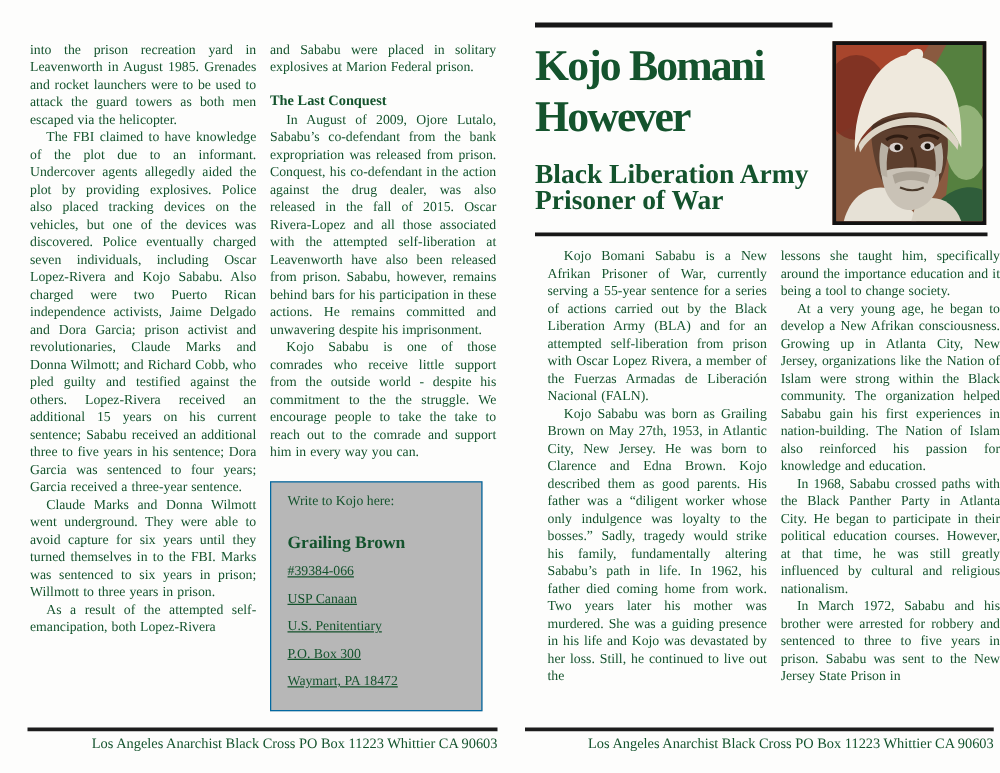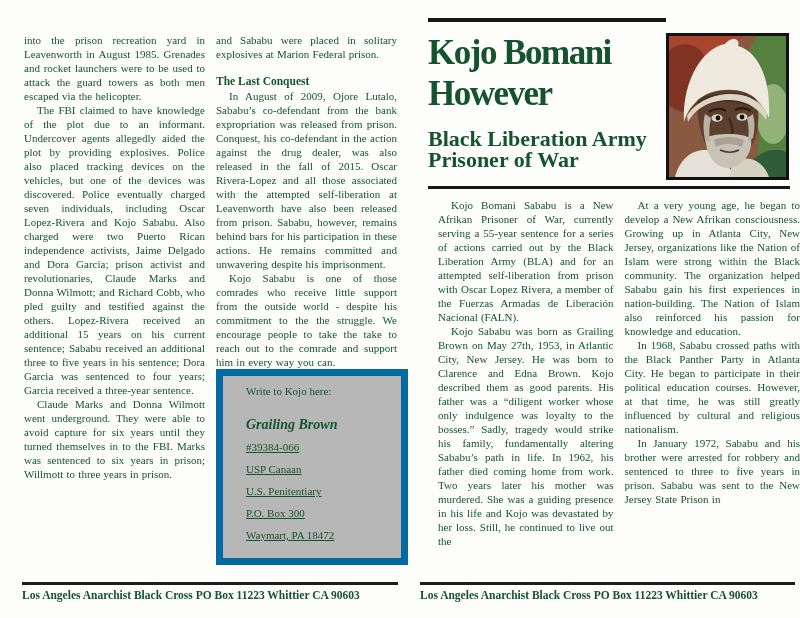--- a/index.html
+++ b/index.html
@@ -27,27 +27,28 @@
     margin: 13px 0 1px 0;
     font-size: 11.5px;
     line-height: 14px;
     font-weight: bold;
   }
 
   
   .left-page-body { position: absolute; left: 24px; top: 33px; width: 373px; }
 
   .write-box {
+    margin-top: 16px;
     width: 146px;
     background: #b7b7b7;
-    border: 7px solid #0369a1;
-    padding: 8px 9px 12px 23px;
+    border: 1px solid #0369a1;
+    padding: 8px 9px 12px 13px;
   }
   .write-box .box-label { font-size: 11px; line-height: 14px; margin-bottom: 16px; }
-  .write-box .box-name { font-size: 14px; line-height: 22px; font-weight: bold; font-style: italic; }
+  .write-box .box-name { font-size: 14px; line-height: 22px; font-weight: bold; }
   .write-box .box-line { font-size: 11px; line-height: 22px; text-decoration: underline; }
 
   
   .right-header {
     position: absolute; left: 428px; top: 26px; width: 362px;
     display: flex; align-items: flex-start;
   }
   .title-block {
     width: 238px;
     text-align: left;
@@ -73,38 +74,38 @@
   }
 
   
   .right-page-body { position: absolute; left: 428px; top: 198px; width: 362px; margin-left: 10px; }
 
   
   .footer {
     position: absolute; top: 582px;
     border-top: 3px solid #1d1d1d;
     padding-top: 4px;
-    text-align: left;
+    text-align: right;
     font-size: 11.5px;
     line-height: 13px;
-    font-weight: bold;
   }
   .footer-left { left: 22px; width: 376px; }
   .footer-right { left: 420px; width: 375px; }
 </style>
 </head>
 <body>
 
 <div id="canvas">
 
   <div class="left-page-body cols">
     <div class="col">
       <p>into the prison recreation yard in Leavenworth in August 1985. Grenades and rocket launchers were to be used to attack the guard towers as both men escaped via the helicopter.</p>
       <p class="indent">The FBI claimed to have knowledge of the plot due to an informant. Undercover agents allegedly aided the plot by providing explosives. Police also placed tracking devices on the vehicles, but one of the devices was discovered. Police eventually charged seven individuals, including Oscar Lopez-Rivera and Kojo Sababu. Also charged were two Puerto Rican independence activists, Jaime Delgado and Dora Garcia; prison activist and revolutionaries, Claude Marks and Donna Wilmott; and Richard Cobb, who pled guilty and testified against the others. Lopez-Rivera received an additional 15 years on his current sentence; Sababu received an additional three to five years in his sentence; Dora Garcia was sentenced to four years; Garcia received a three-year sentence.</p>
       <p class="indent">Claude Marks and Donna Wilmott went underground. They were able to avoid capture for six years until they turned themselves in to the FBI. Marks was sentenced to six years in prison; Willmott to three years in prison.</p>
+      <p class="indent">As a result of the attempted self-emancipation, both Lopez-Rivera</p>
     </div>
     <div class="col">
       <p>and Sababu were placed in solitary explosives at Marion Federal prison.</p>
       <div class="section-heading">The Last Conquest</div>
       <p class="indent">In August of 2009, Ojore Lutalo, Sababu’s co-defendant from the bank expropriation was released from prison. Conquest, his co-defendant in the action against the drug dealer, was also released in the fall of 2015. Oscar Rivera-Lopez and all those associated with the attempted self-liberation at Leavenworth have also been released from prison. Sababu, however, remains behind bars for his participation in these actions. He remains committed and unwavering despite his imprisonment.</p>
       <p class="indent">Kojo Sababu is one of those comrades who receive little support from the outside world - despite his commitment to the the struggle. We encourage people to take the take to reach out to the comrade and support him in every way you can.</p>
 
       <div class="write-box">
         <div class="box-label">Write to Kojo here:</div>
         <div class="box-name">Grailing Brown</div>
@@ -169,21 +170,22 @@
   </div>
 
   <div class="header-rule"></div>
 
   <div class="right-page-body cols">
     <div class="col">
       <p class="indent">Kojo Bomani Sababu is a New Afrikan Prisoner of War, currently serving a 55-year sentence for a series of actions carried out by the Black Liberation Army (BLA) and for an attempted self-liberation from prison with Oscar Lopez Rivera, a member of the Fuerzas Armadas de Liberación Nacional (FALN).</p>
       <p class="indent">Kojo Sababu was born as Grailing Brown on May 27th, 1953, in Atlantic City, New Jersey. He was born to Clarence and Edna Brown. Kojo described them as good parents. His father was a “diligent worker whose only indulgence was loyalty to the bosses.” Sadly, tragedy would strike his family, fundamentally altering Sababu’s path in life. In 1962, his father died coming home from work. Two years later his mother was murdered. She was a guiding presence in his life and Kojo was devastated by her loss. Still, he continued to live out the</p>
     </div>
     <div class="col">
+      <p>lessons she taught him, specifically around the importance education and it being a tool to change society.</p>
       <p class="indent">At a very young age, he began to develop a New Afrikan consciousness. Growing up in Atlanta City, New Jersey, organizations like the Nation of Islam were strong within the Black community. The organization helped Sababu gain his first experiences in nation-building. The Nation of Islam also reinforced his passion for knowledge and education.</p>
       <p class="indent">In 1968, Sababu crossed paths with the Black Panther Party in Atlanta City. He began to participate in their political education courses. However, at that time, he was still greatly influenced by cultural and religious nationalism.</p>
-      <p class="indent">In January 1972, Sababu and his brother were arrested for robbery and sentenced to three to five years in prison. Sababu was sent to the New Jersey State Prison in</p>
+      <p class="indent">In March 1972, Sababu and his brother were arrested for robbery and sentenced to three to five years in prison. Sababu was sent to the New Jersey State Prison in</p>
     </div>
   </div>
 
   <div class="footer footer-right">Los Angeles Anarchist Black Cross  PO Box 11223 Whittier CA 90603</div>
 
 </div>
 
 </body></html>

